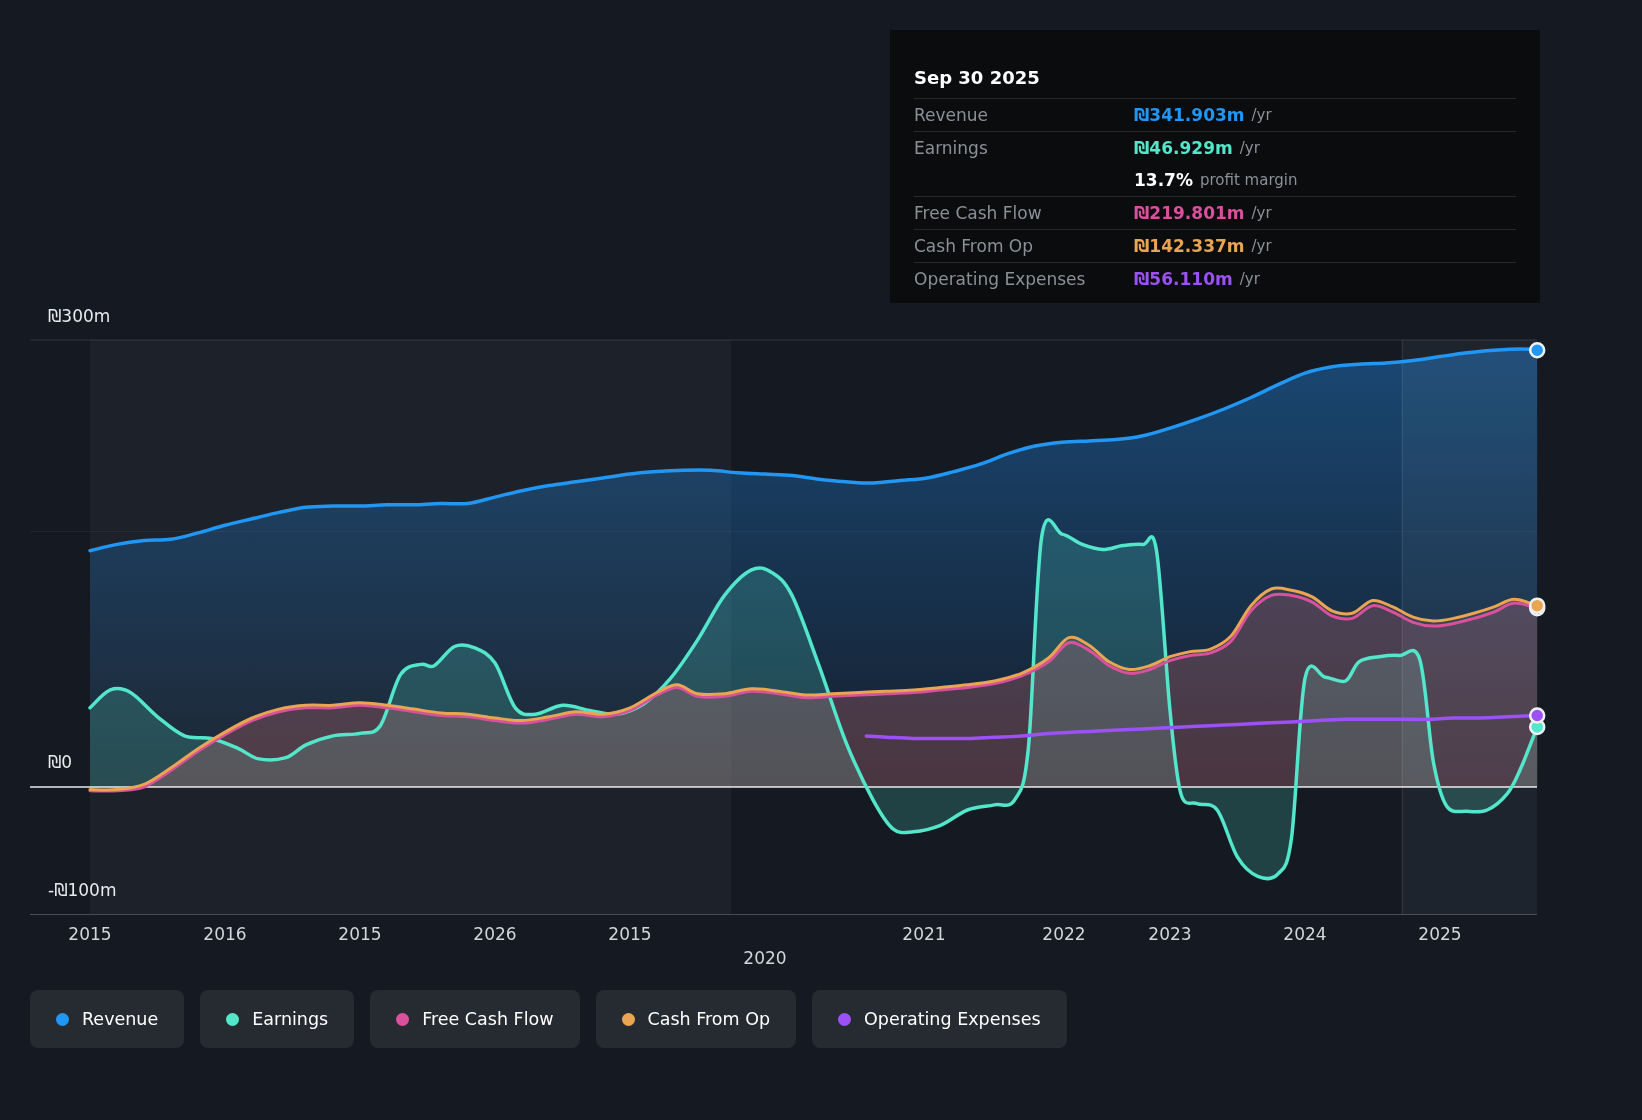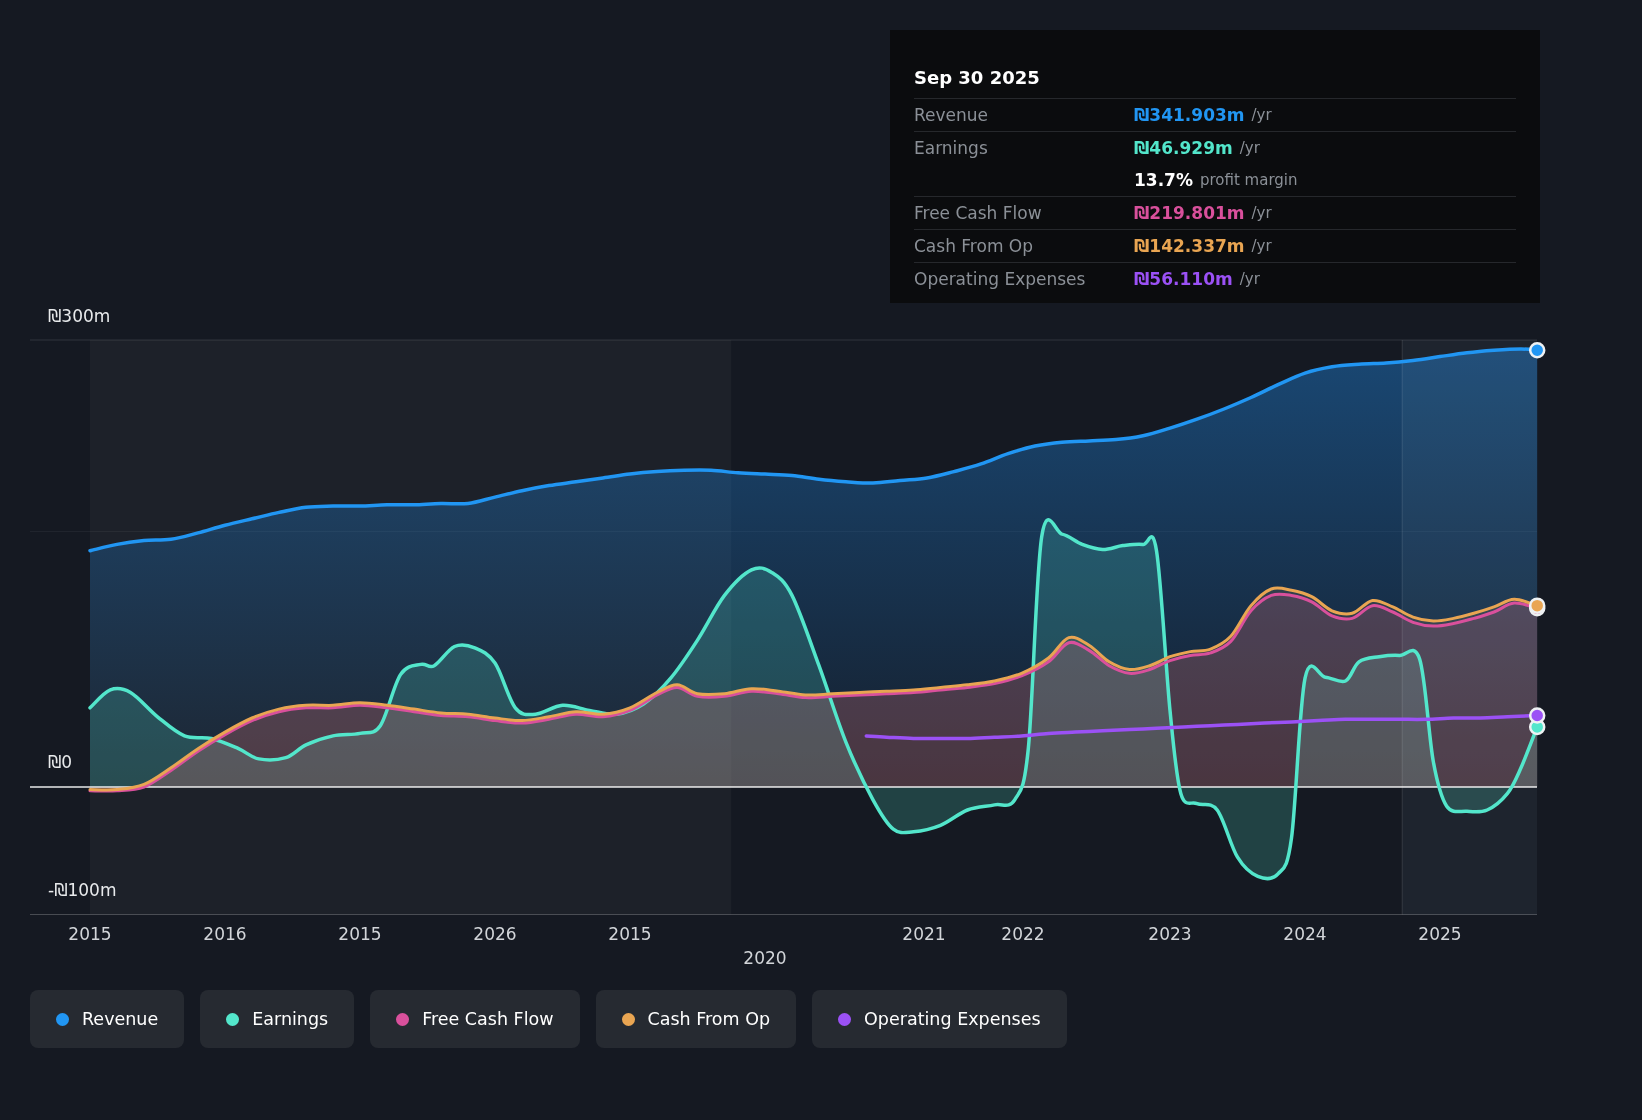--- a/index.html
+++ b/index.html
@@ -71,21 +71,21 @@
   <div class="ylab" style="top:880px;">-₪100m</div>
 
   <div id="xlabels">
       <div class="xlab" style="left: 90px;">2015</div>
       <div class="xlab" style="left: 225px;">2016</div>
       <div class="xlab" style="left: 360px;">2015</div>
       <div class="xlab" style="left: 495px;">2026</div>
       <div class="xlab" style="left: 630px;">2015</div>
       <div class="xlab" style="left: 765px; margin-top: 24px;">2020</div>
       <div class="xlab" style="left: 924px;">2021</div>
-      <div class="xlab" style="left: 1023px; text-align: center;">2022</div>
+      <div class="xlab" style="left: 1064px; text-align: center;">2022</div>
       <div class="xlab" style="left: 1170px;">2023</div>
       <div class="xlab" style="left: 1305px;">2024</div>
       <div class="xlab" style="left: 1440px;">2025</div>
     </div>
 
   <div class="tooltip">
     <div class="tt-title">Sep 30 2025</div>
 
     <div class="tt-row">
       <span class="tt-label">Revenue</span>

